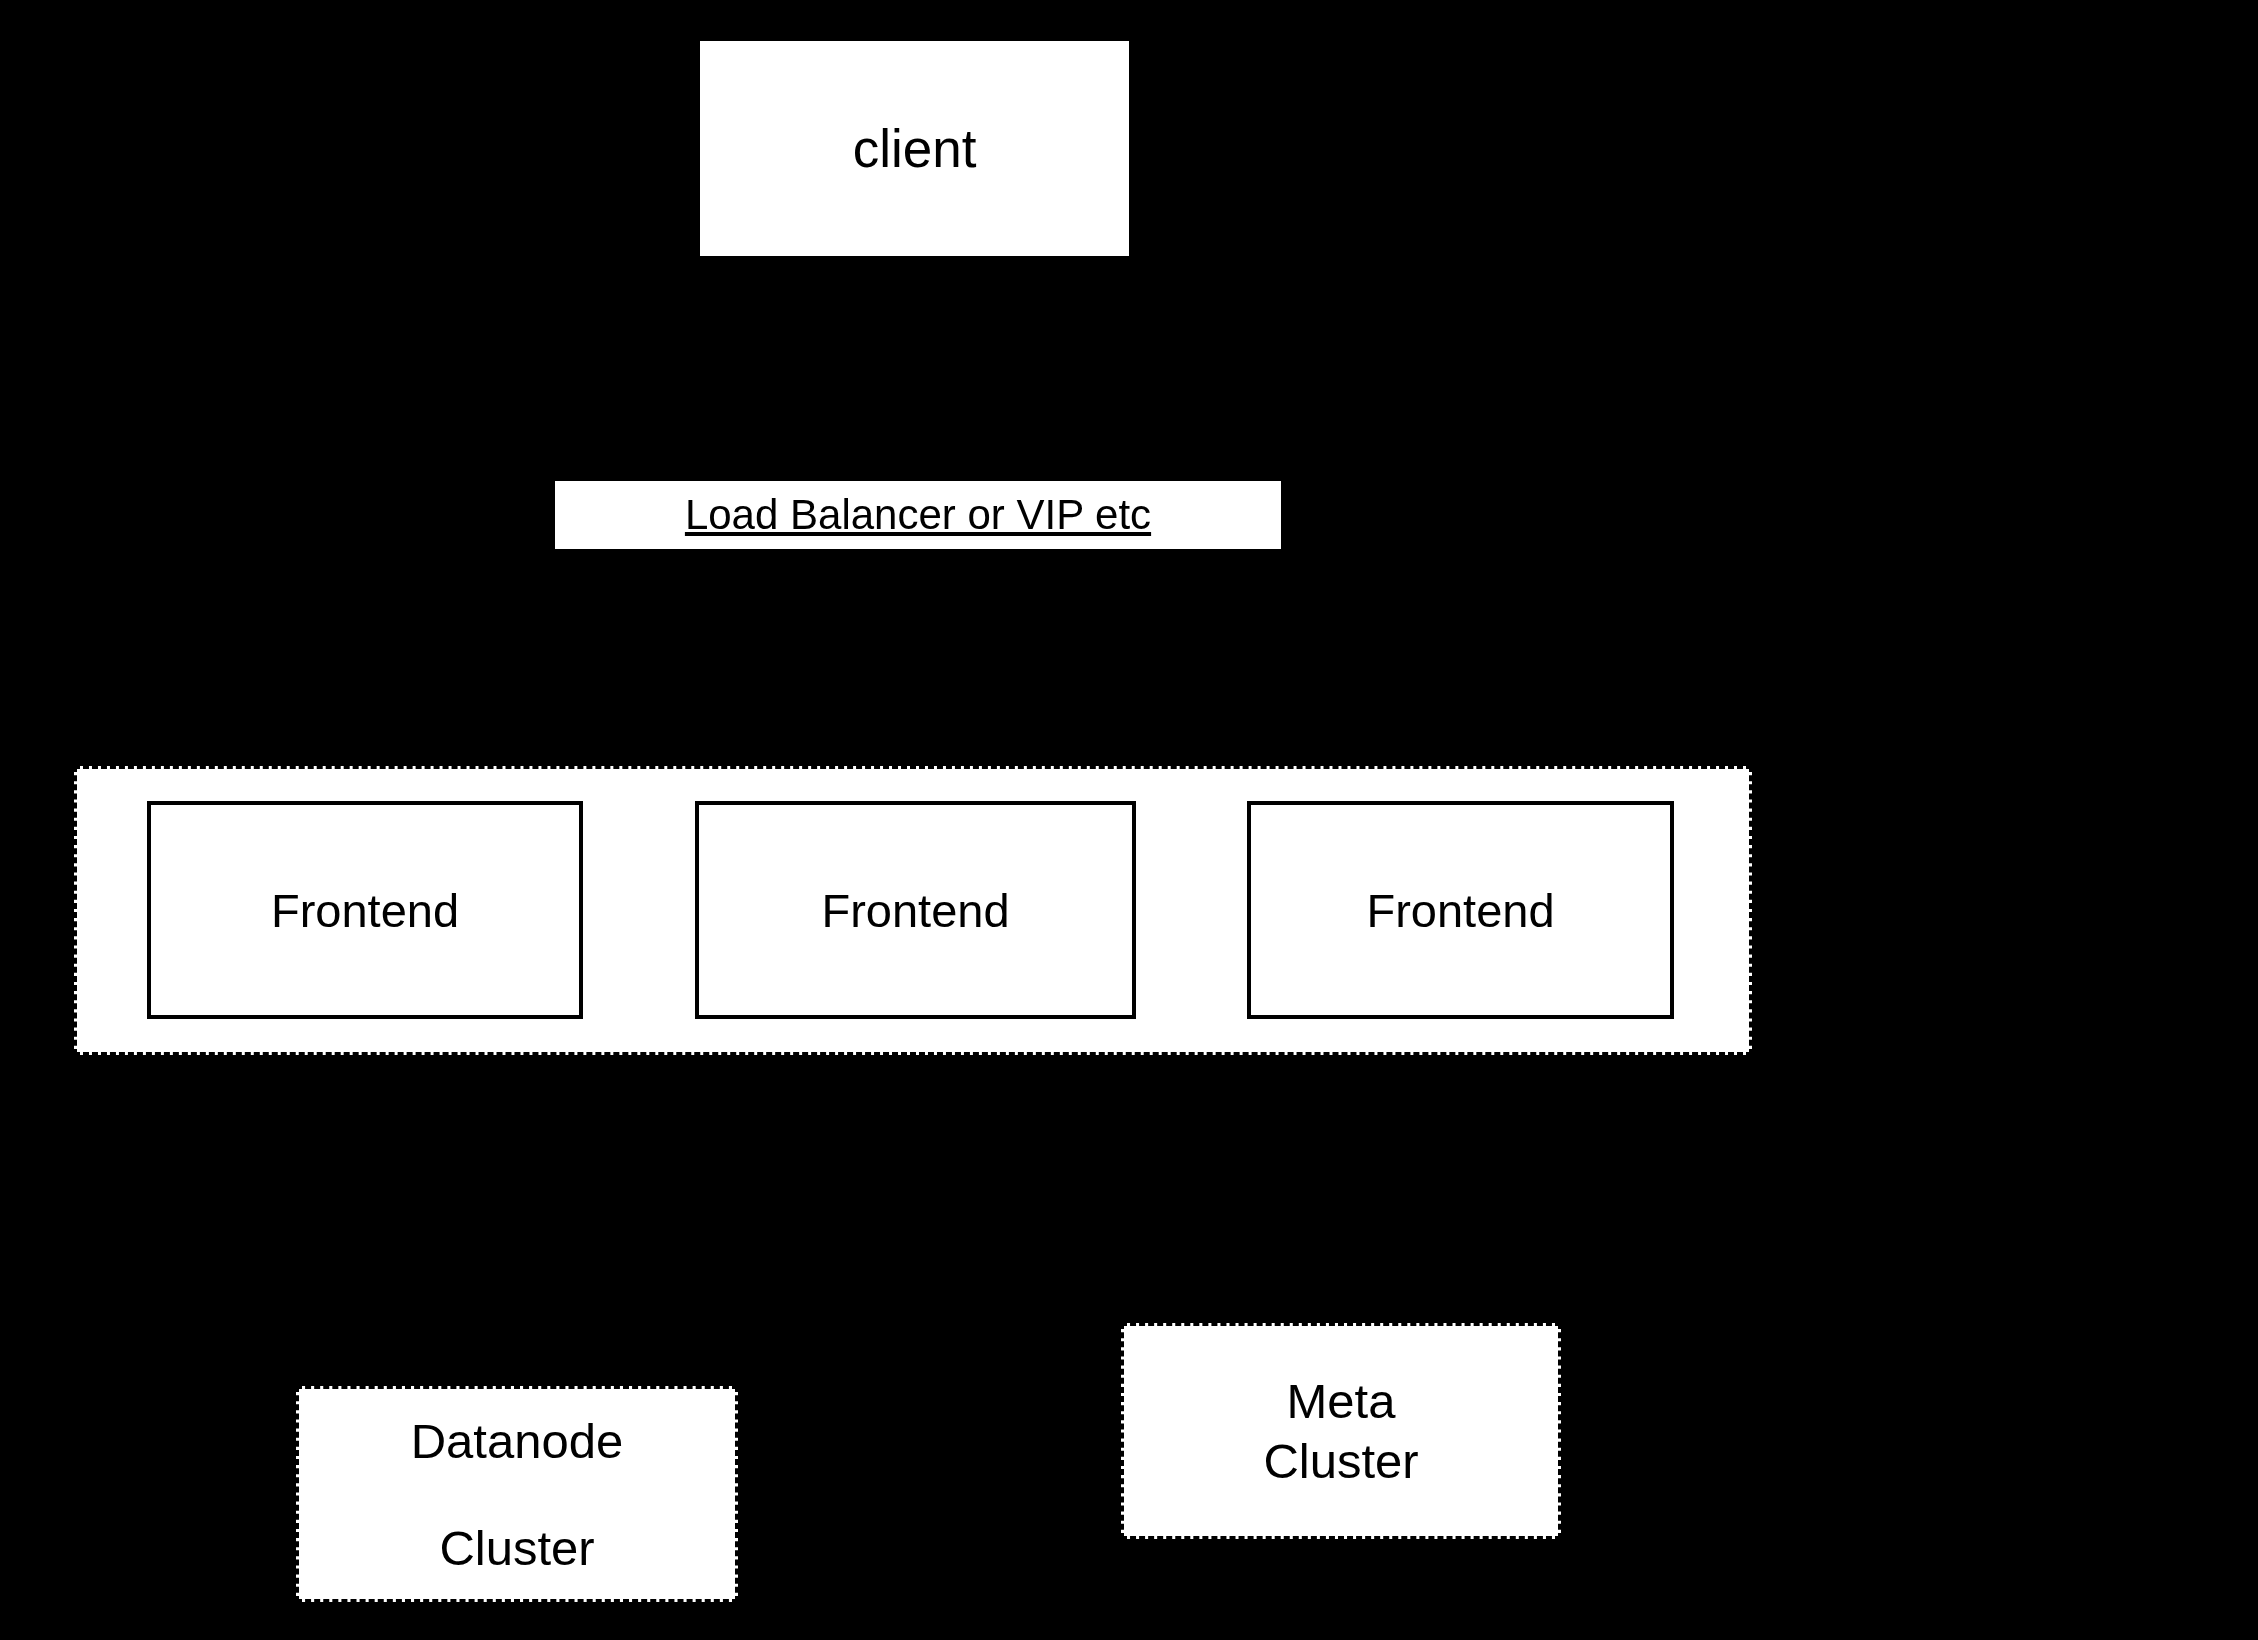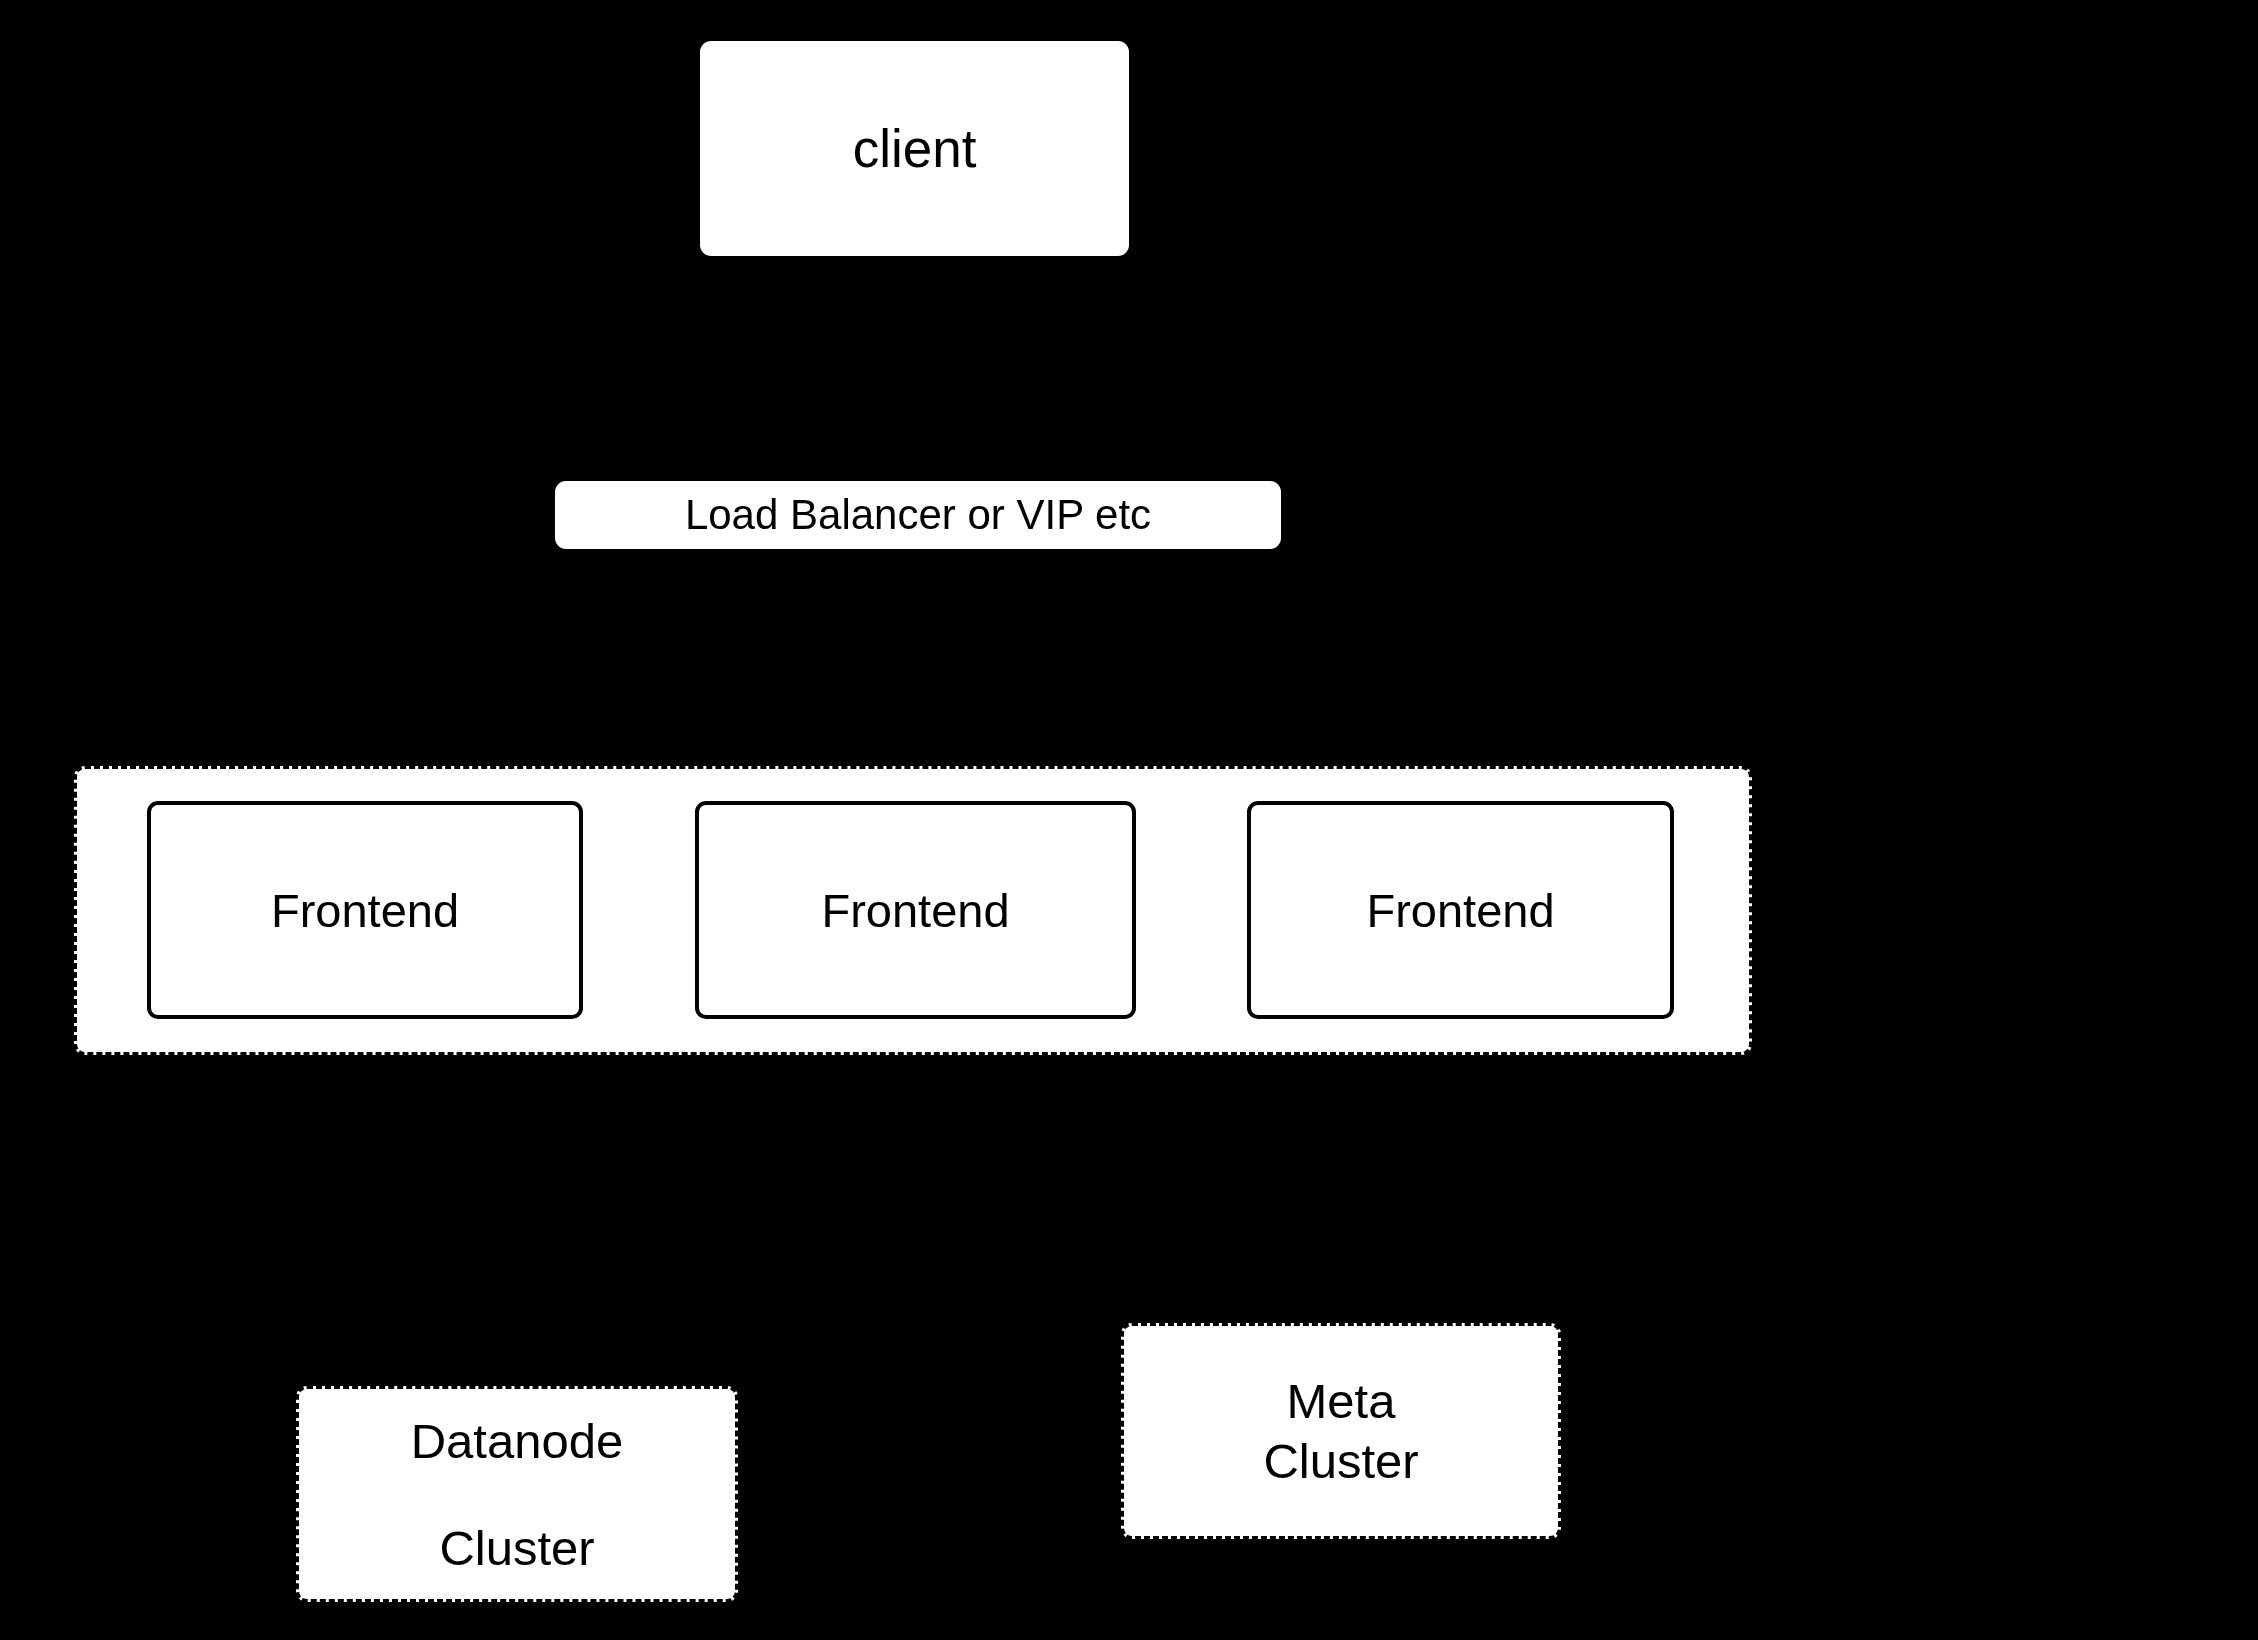--- a/index.html
+++ b/index.html
@@ -1,20 +1,20 @@
 <!DOCTYPE html>
 <html style="--background: #000000; --node-fill: #ffffff; --ink: #000000;font-size:14.5px"><head>
 <meta charset="utf-8">
 <style>
   :root {
     --background: #000000;
     --node-fill: #ffffff;
     --ink: #000000;
   }
-  * { margin: 0; padding: 0; box-sizing: border-box; border-radius: 11px; }
+  * { margin: 0; padding: 0; box-sizing: border-box; }
   html, body {
     width: 2258px;
     height: 1640px;
     background: var(--background);
     overflow: hidden;
     font-family: "Liberation Sans", sans-serif;
     color: var(--ink);
   }
   .canvas {
     position: relative;
@@ -34,20 +34,21 @@
   }
   .node-client {
     left: 700px; top: 41px;
     width: 429px; height: 215px;
     font-size: 53px;
   }
   .node-lb {
     left: 555px; top: 481px;
     width: 726px; height: 68px;
     font-size: 42px;
+    text-decoration: underline;
   }
   .frontend-group {
     position: absolute;
     left: 74px; top: 766px;
     width: 1678px; height: 289px;
     background: var(--node-fill);
     border: 3.6px dashed var(--ink);
   }
   .node-frontend {
     position: absolute;

